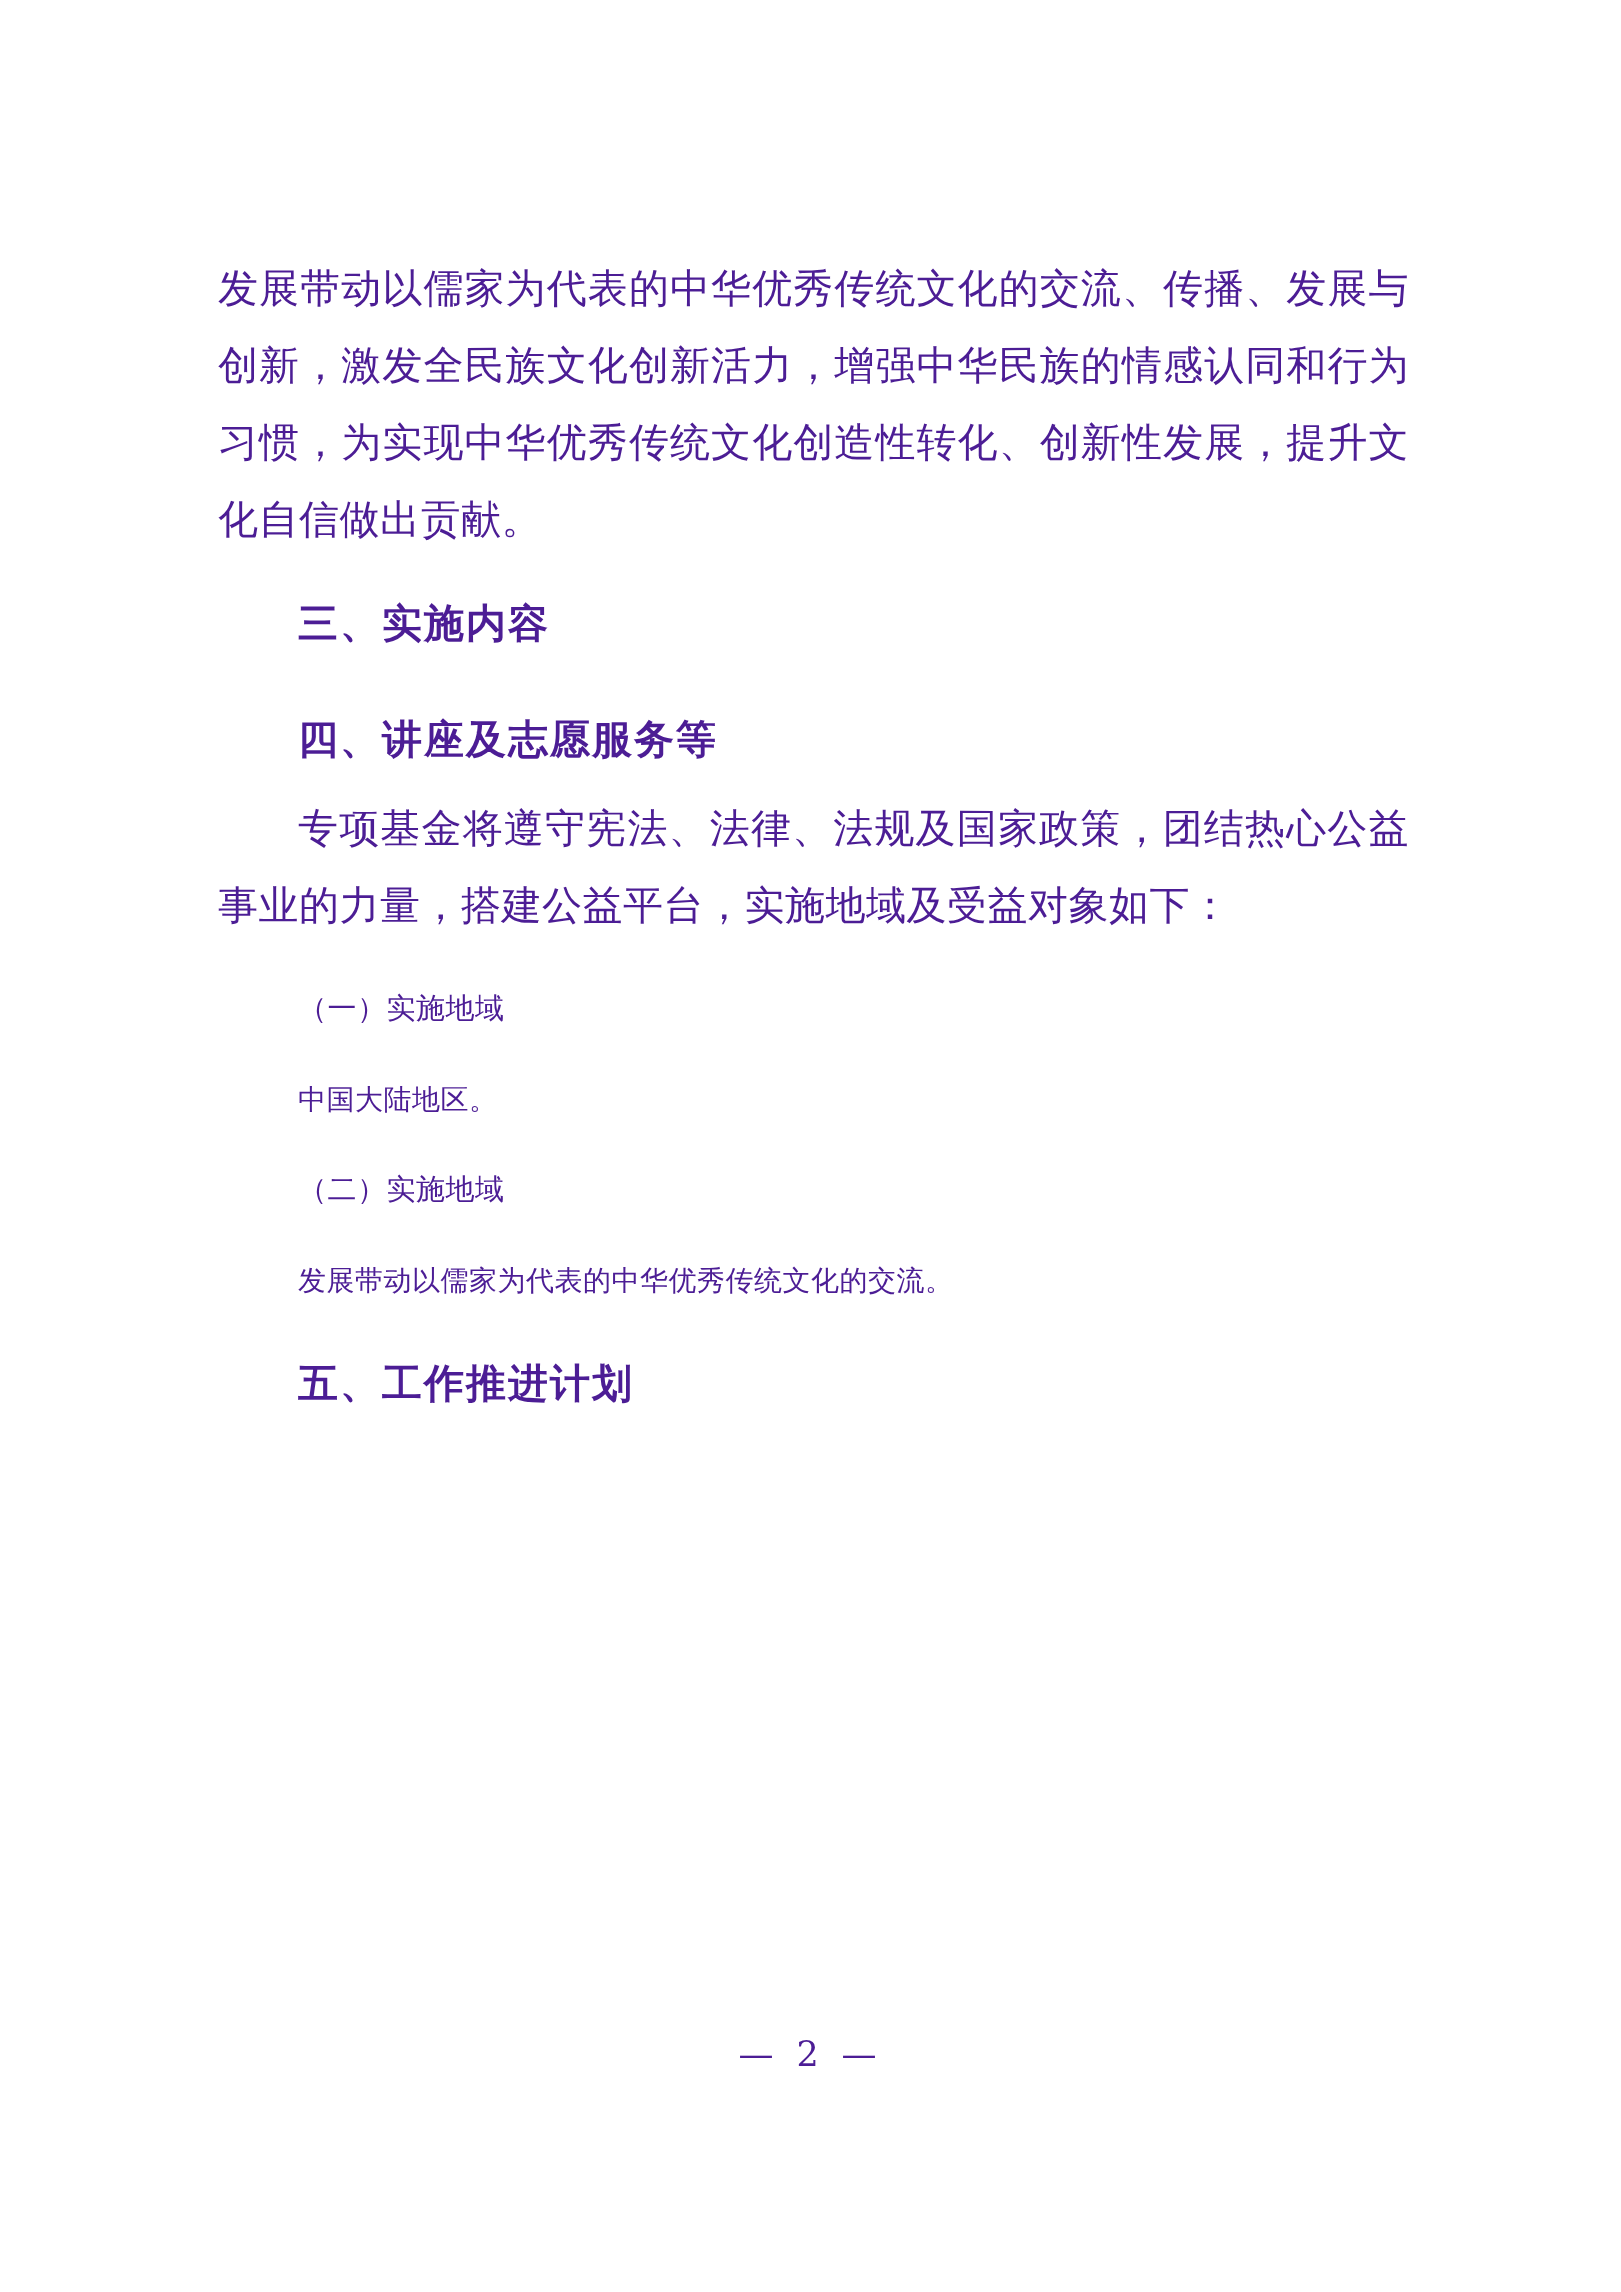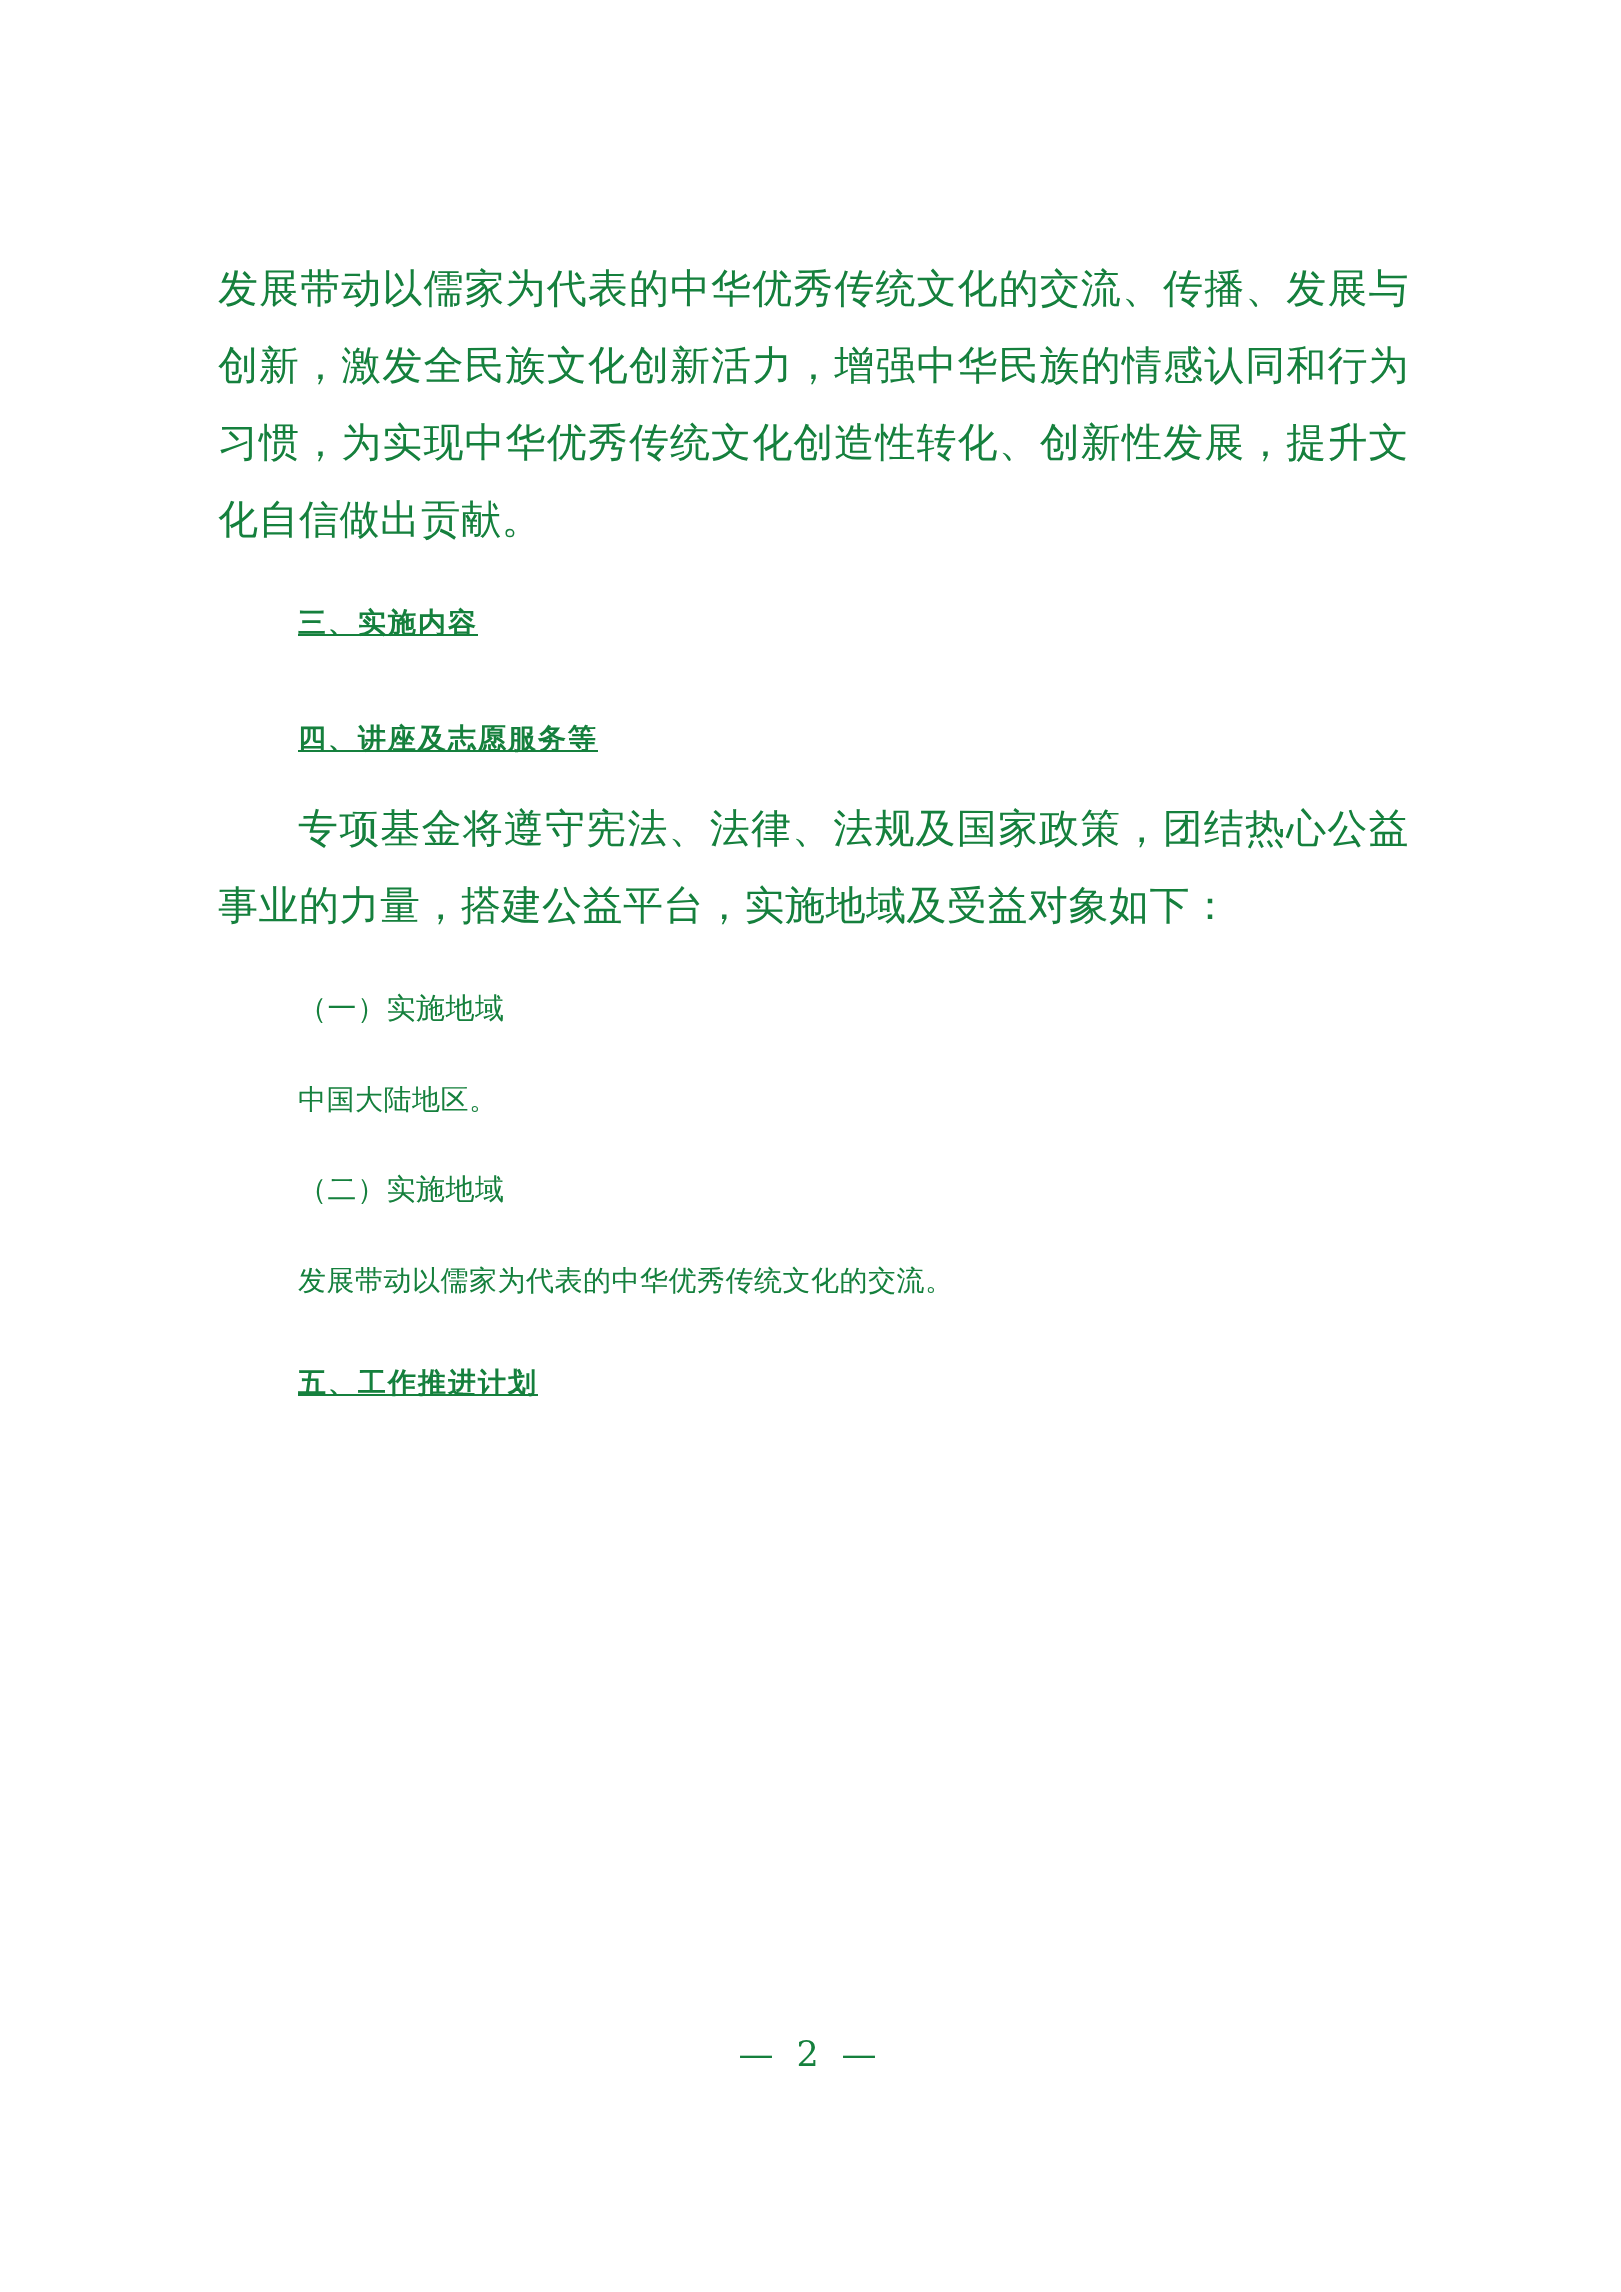--- a/index.html
+++ b/index.html
@@ -7,21 +7,21 @@
     padding: 0;
     background: #ffffff;
   }
   .page {
     position: relative;
     width: 1621px;
     height: 2293px;
     background: #ffffff;
     box-sizing: border-box;
     font-family: "DejaVu Serif", "Liberation Serif", serif;
-    color: #15803d;
+    color: #4c1d95;
     overflow: hidden;
   }
   .content {
     position: absolute;
     left: 218px;
     top: 250px;
     width: 1191px;
   }
   .para {
     font-size: 40px;
@@ -29,27 +29,26 @@
     letter-spacing: 0.5px;
     text-align: justify;
     text-justify: inter-character;
     margin: 0 0 0 0;
     white-space: normal;
   }
   .para.indent {
     text-indent: 80px;
   }
   .heading {
-    font-size: 28px;
+    font-size: 40px;
     line-height: 77px;
     font-weight: bold;
     letter-spacing: 2px;
     margin: 0;
     text-indent: 80px;
-    text-decoration: underline;
   }
   .gap-sm { height: 13.7px; }
   .gap-md { height: 25.5px; }
   .sub-label {
     font-size: 29px;
     line-height: 77px;
     margin: 0;
     text-indent: 80px;
     letter-spacing: 0.5px;
   }

